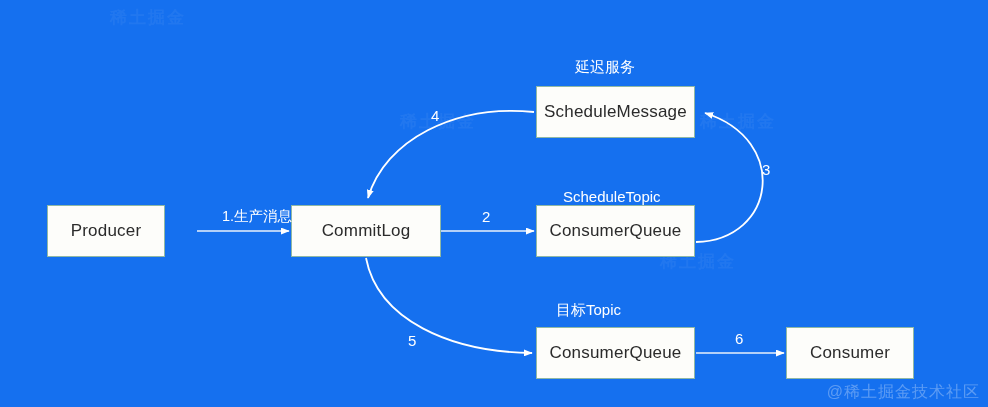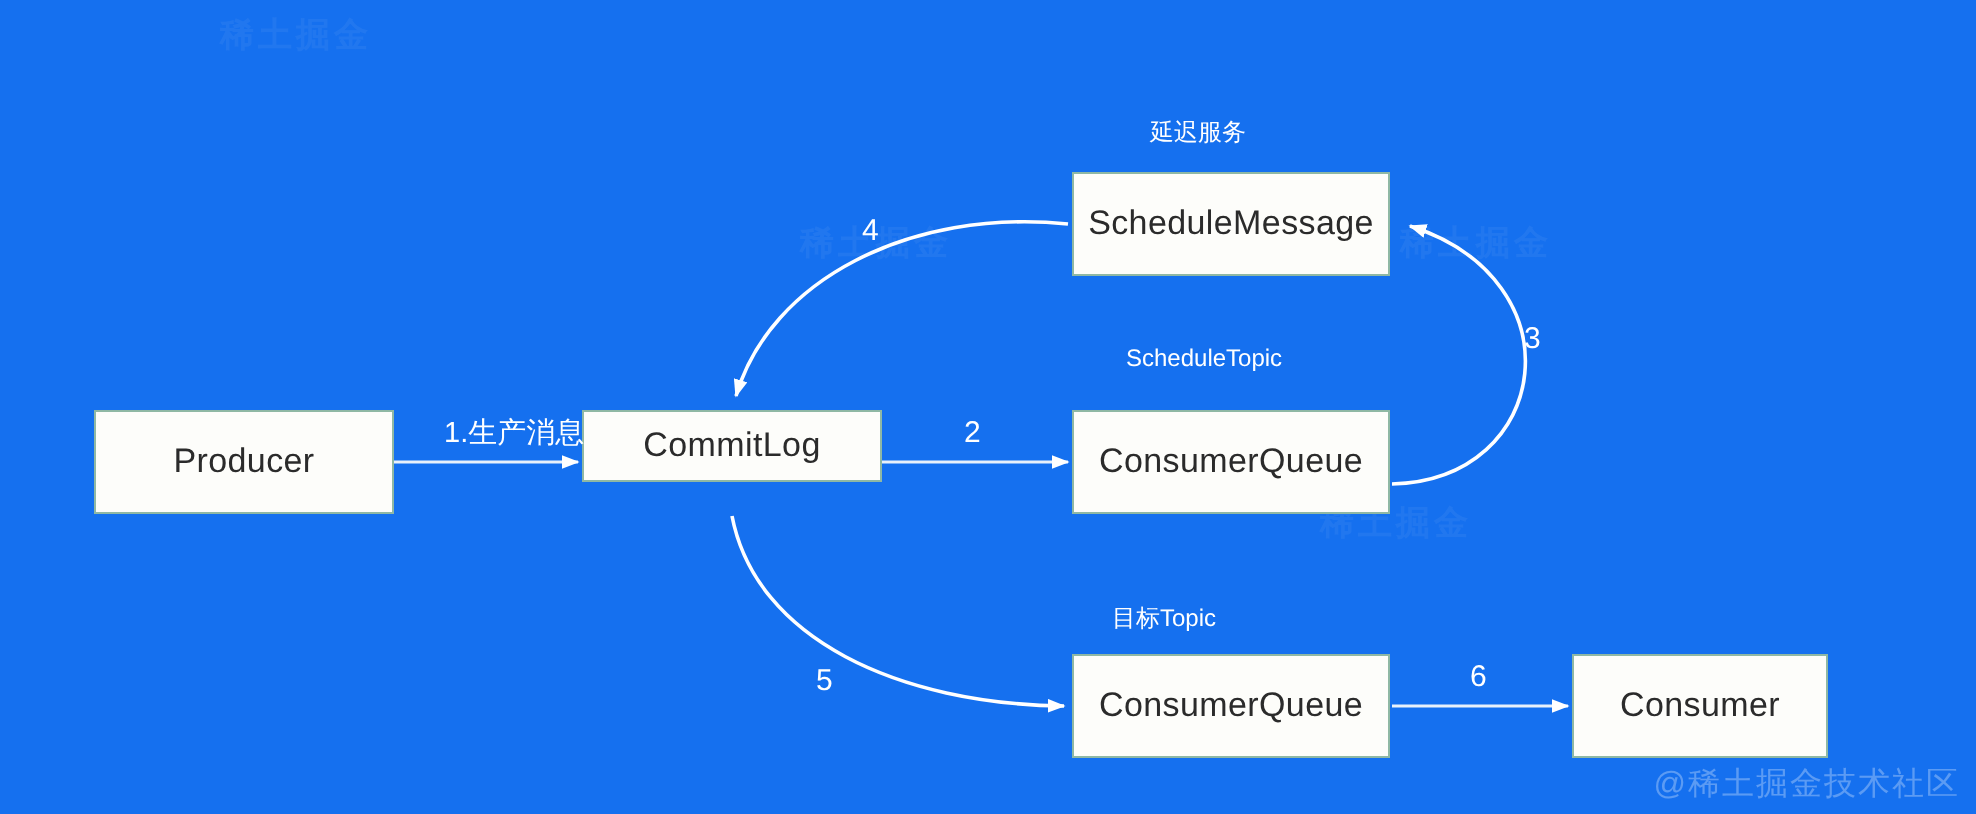--- a/index.html
+++ b/index.html
@@ -38,21 +38,21 @@
     display: flex;
     align-items: center;
     justify-content: center;
     color: #2b2b2b;
     font-size: 17px;
     letter-spacing: 0.2px;
   }
   .group-label {
     position: absolute;
     color: #ffffff;
-    font-size: 12px;
+    font-size: 15px;
     white-space: nowrap;
     text-align: center;
   }
   .edge-label {
     position: absolute;
     color: #ffffff;
     font-size: 14.5px;
     white-space: nowrap;
   }
   .edge-label.num {
@@ -103,28 +103,28 @@
     <path d="M 696 242 C 776 240, 790 140, 705 113" fill="none" stroke="#ffffff" stroke-width="1.8" marker-end="url(#arrowhead)"></path>
 
     <path d="M 534 112 C 455 104, 385 140, 368 198" fill="none" stroke="#ffffff" stroke-width="1.8" marker-end="url(#arrowhead)"></path>
 
     <path d="M 366 258 C 378 320, 450 352, 532 353" fill="none" stroke="#ffffff" stroke-width="1.8" marker-end="url(#arrowhead)"></path>
 
     <line x1="696" y1="353" x2="784" y2="353" stroke="#e8f1fb" stroke-width="1.6" marker-end="url(#arrowhead)"></line>
   </svg>
 
   <div class="group-label" style="left:575px; top:58px;">延迟服务</div>
-  <div class="group-label" style="left:563px; top:172px;">ScheduleTopic</div>
+  <div class="group-label" style="left:563px; top:188px;">ScheduleTopic</div>
   <div class="group-label" style="left:556px; top:301px;">目标Topic</div>
 
-  <div class="node" style="left:47px; top:205px; width:150px; height:52px;">
+  <div class="node" style="left:47px; top:205px; width:118px; height:52px;">
     <span>Producer</span>
   </div>
 
-  <div class="node" style="left:291px; top:205px; width:150px; height:36px;">
+  <div class="node" style="left:291px; top:205px; width:150px; height:52px;">
     <span>CommitLog</span>
   </div>
 
   <div class="node" style="left:536px; top:86px; width:159px; height:52px;">
     <span>ScheduleMessage</span>
   </div>
 
   <div class="node" style="left:536px; top:205px; width:159px; height:52px;">
     <span>ConsumerQueue</span>
   </div>

